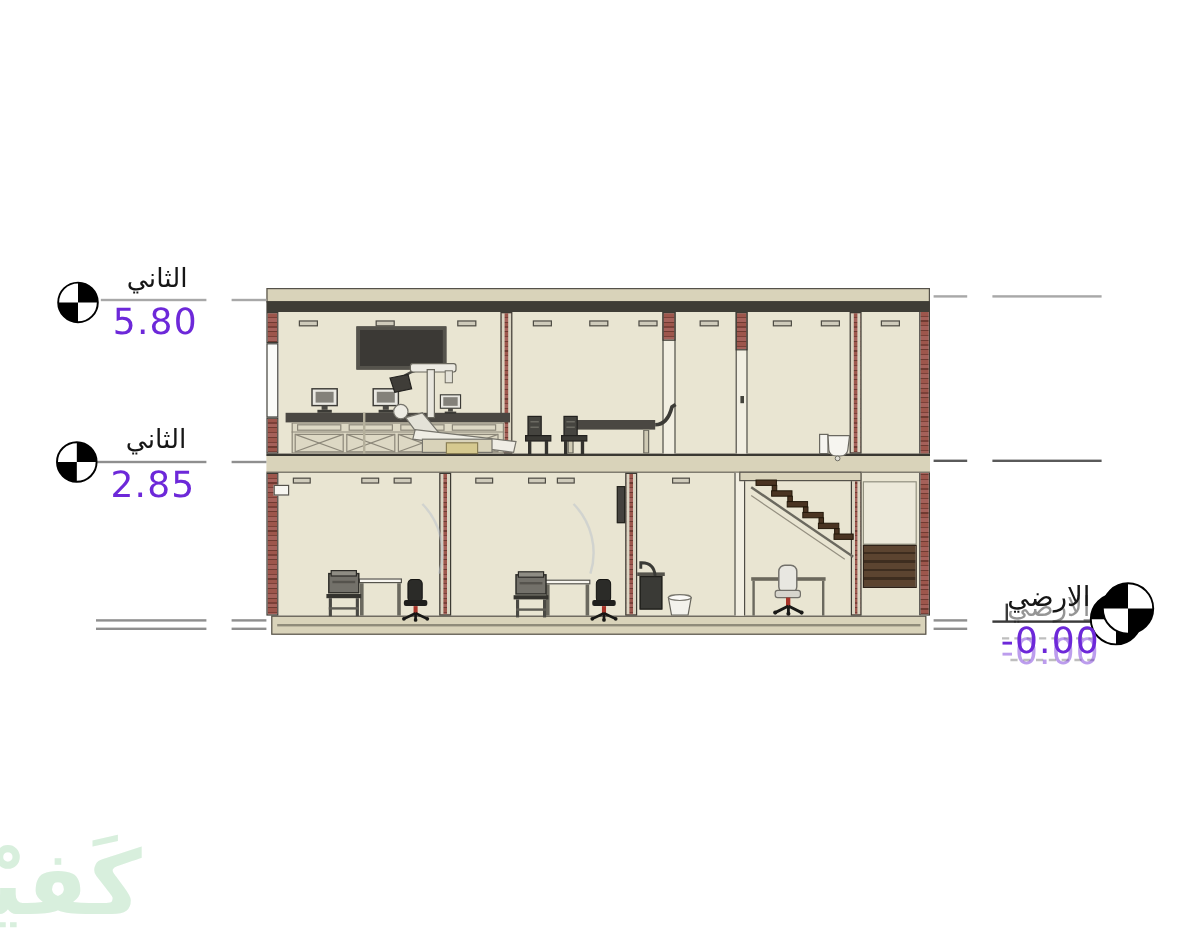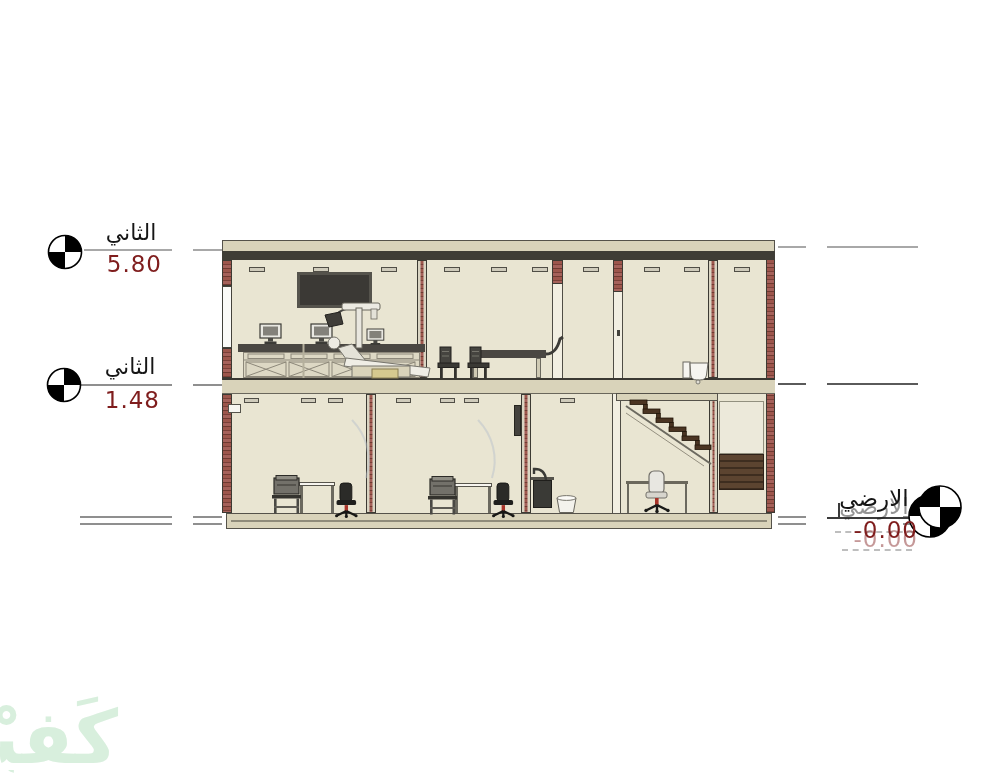--- a/index.html
+++ b/index.html
@@ -1,31 +1,31 @@
 <!DOCTYPE html>
 <html><head>
 <meta charset="utf-8">
 <style>
   html,body{margin:0;padding:0;background:#fff;}
   #stage{position:relative;width:1000px;height:773px;background:#ffffff;overflow:hidden;
-         font-family:"DejaVu Sans",sans-serif;border-radius:17px;}
+         font-family:"DejaVu Sans",sans-serif;}
   .a{position:absolute;}
   .brick{background:repeating-linear-gradient(180deg,#9d564c 0 3px,#7a4038 3px 4px,#a5615a 4px 7px,#6f3a31 7px 8px);
          border:1px solid #3c3a33;box-sizing:border-box;}
   .brick-col{box-shadow:inset 2.5px 0 0 #d9d4c2, inset -2.5px 0 0 #d9d4c2;}
   .interior{background:#e9e5d2;}
   .slab{background:#d9d3ba;box-sizing:border-box;}
   .partition{background:#f2efe2;border-left:1px solid #4f4d45;border-right:1px solid #4f4d45;box-sizing:border-box;}
   .lvl-line{position:absolute;height:2px;background:#a8a8a8;}
   .lvl-line.dark{background:#5a5a5a;height:2px;}
   .lvl-line.mid{background:#8f8f8f;height:2px;}
   .clight{position:absolute;top:267px;width:16px;height:5px;background:#cfcbbb;border:1px solid #504e46;box-sizing:border-box;}
   .glight{position:absolute;top:398px;width:15px;height:5px;background:#cfcbbb;border:1px solid #504e46;box-sizing:border-box;}
   .lbl{position:absolute;color:#161616;text-align:center;direction:rtl;font-size:22px;line-height:1.1;}
-  .num{position:absolute;color:#7f1d1d;text-align:right;font-size:23px;letter-spacing:1px;line-height:1.1;}
+  .num{position:absolute;color:#6d28d9;text-align:left;font-size:30px;letter-spacing:1px;line-height:1.1;}
   .ghost{opacity:.45;}
   .desk-top{background:#f7f5ef;border:1px solid #56544c;box-sizing:border-box;}
   .desk-leg{background:#6b695f;}
   .dash{position:absolute;border-top:2px dashed #8a8a8a;opacity:.55;}
   #watermark{position:absolute;left:-12px;top:700px;width:130px;font-size:74px;font-weight:bold;
              color:#d8efdd;line-height:1;direction:rtl;}
   svg.overlay{position:absolute;left:0;top:0;pointer-events:none;}
 </style>
 </head>
 <body>
@@ -276,21 +276,21 @@
     <g>
       <use href="#datum-mirror" transform="translate(930,516)"></use>
       <use href="#datum-mirror" transform="translate(940,507)"></use>
     </g>
   </svg>
 
   <div class="lbl" style="left:92px;top:221px;width:78px;">الثاني</div>
   <div class="num" style="left:94px;top:252px;width:68px;">5.80</div>
 
   <div class="lbl" style="left:94px;top:355px;width:72px;">الثاني</div>
-  <div class="num" style="left:92px;top:388px;width:68px;">1.48</div>
+  <div class="num" style="left:92px;top:388px;width:68px;">2.85</div>
 
   <div class="lbl ghost" style="left:826px;top:494px;width:96px;font-size:23px;">الارضي</div>
   <div class="lbl" style="left:826px;top:486px;width:96px;font-size:23px;">الارضي</div>
   <div class="num ghost" style="left:834px;top:527px;width:84px;">-0.00</div>
   <div class="num" style="left:834px;top:518px;width:84px;">-0.00</div>
 
   <div id="watermark">كَفيْل</div>
 </div>
 
 </body></html>

